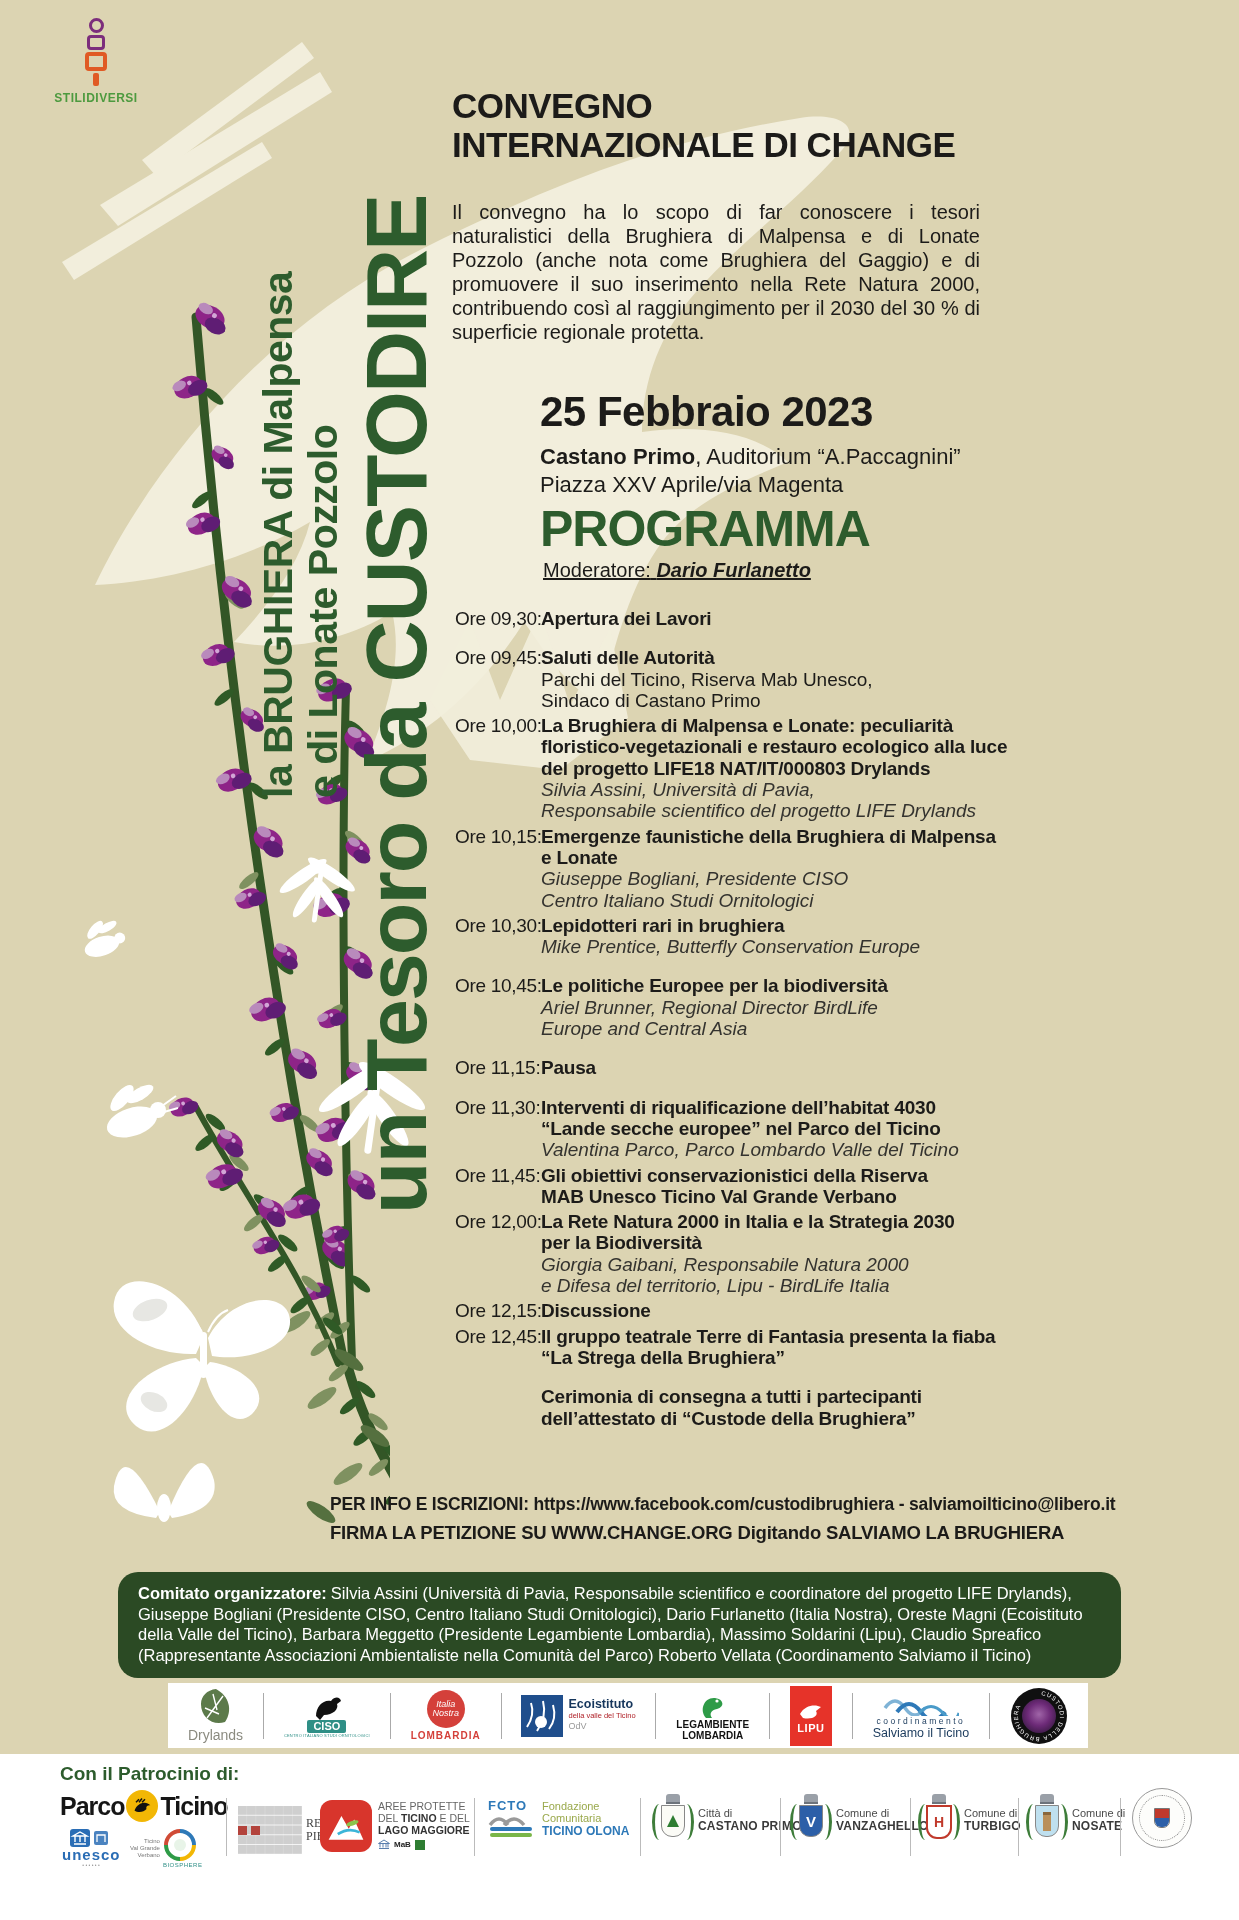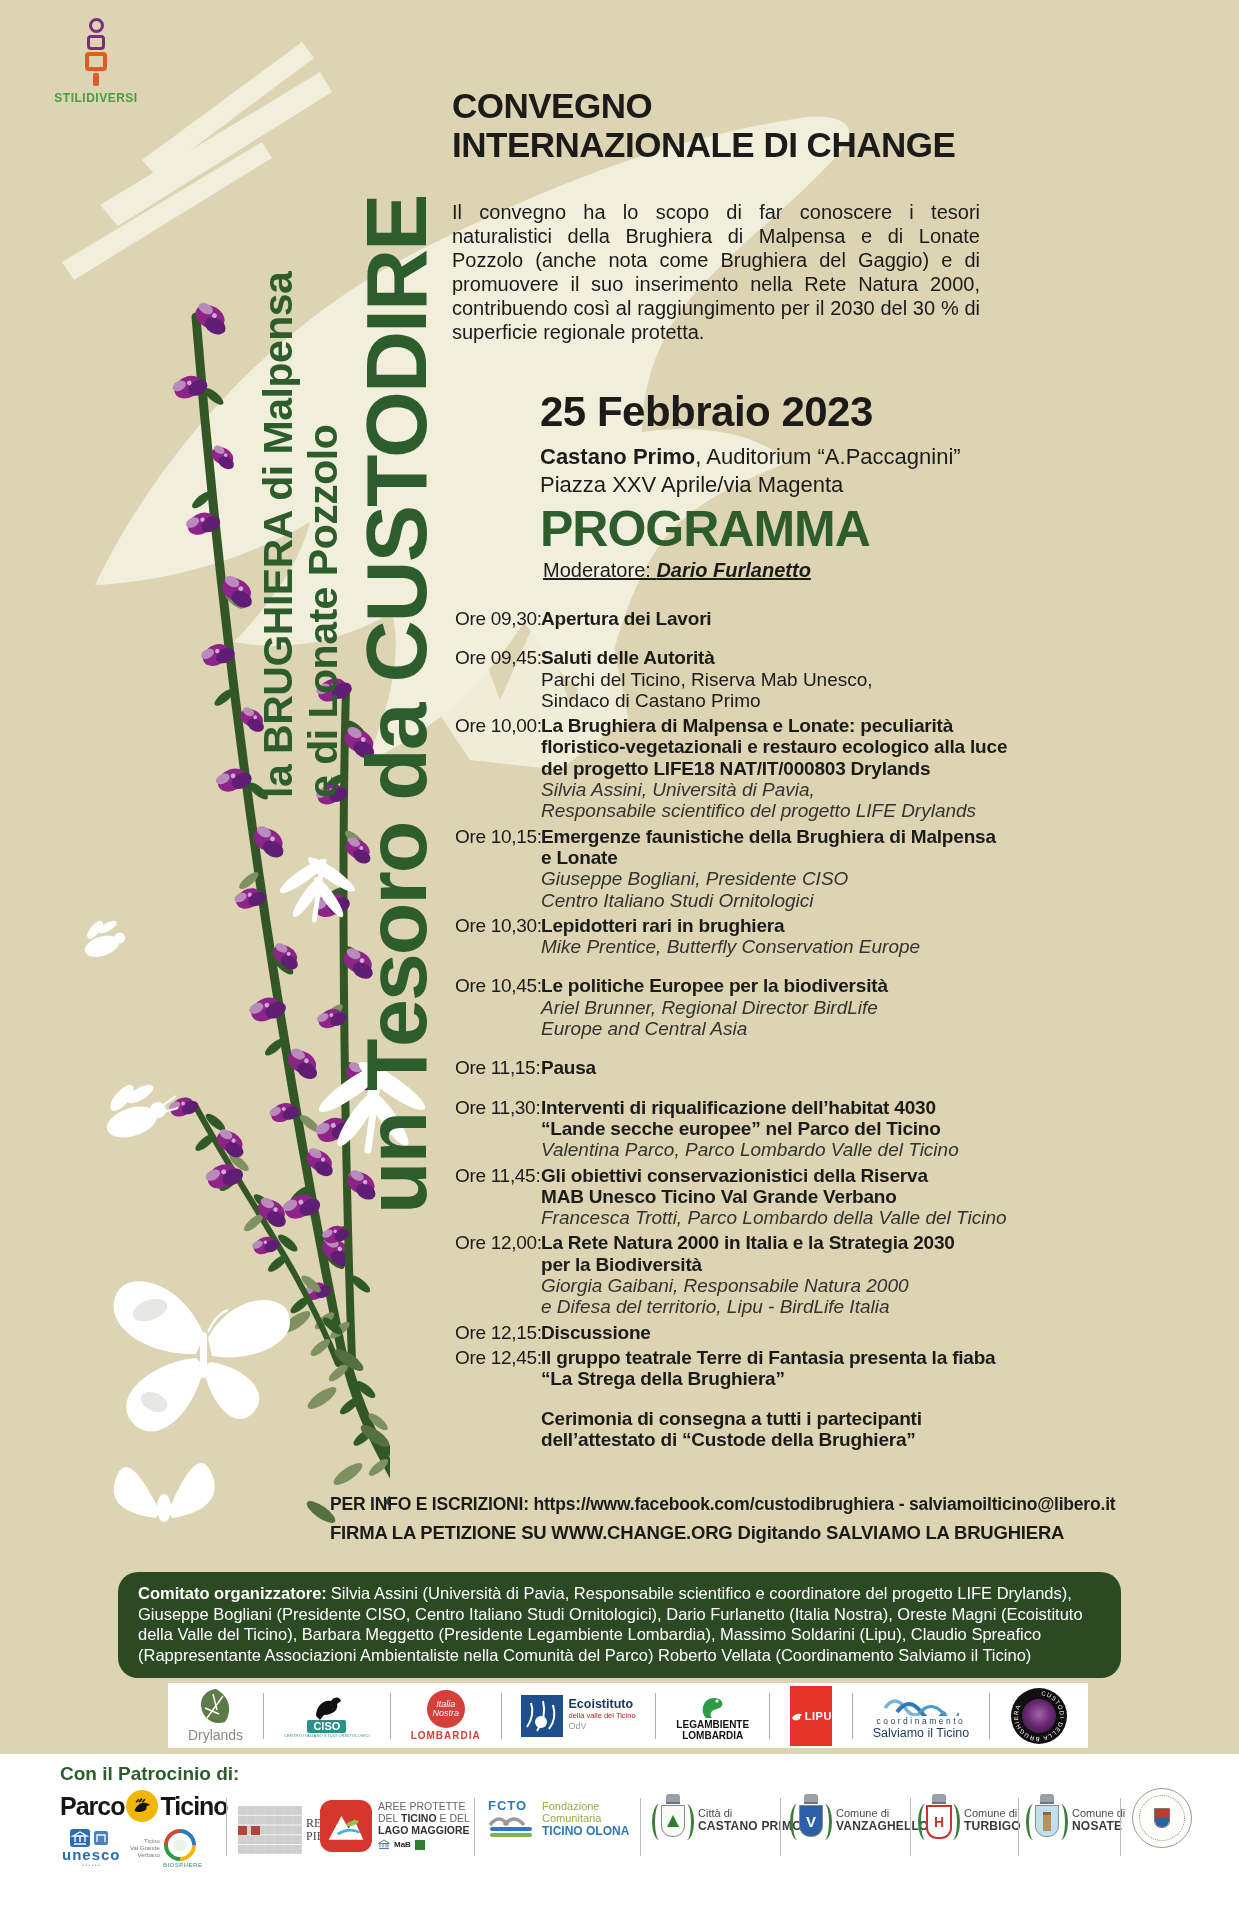--- a/index.html
+++ b/index.html
@@ -85,21 +85,21 @@
   .ciso-band{background:#2e8f86;color:#fff;font-size:11px;font-weight:700;padding:0 6px;border-radius:2px;line-height:13px;}
   .ciso-sub{font-size:4px;color:#2e8f86;letter-spacing:.2px;}
   .in-circle{width:38px;height:38px;border-radius:50%;background:var(--italia_nostra_red,#d4403a);color:#fff;display:flex;flex-direction:column;align-items:center;justify-content:center;font-size:9px;line-height:9px;font-style:italic;}
   .in-lomb{margin-top:2px;color:var(--italia_nostra_red,#d4403a);font-size:10px;font-weight:700;letter-spacing:1px;}
   .eco-cell{flex-direction:row;gap:5px;}
   .eco-txt{display:flex;flex-direction:column;line-height:11px;}
   .eco-txt b{font-size:12.5px;color:#16365c;}
   .eco-txt i{font-size:7.5px;color:#b0232a;font-style:normal;}
   .eco-txt .odv{font-size:9px;color:#9a9a9a;}
   .leg-t{font-size:10px;font-weight:700;line-height:10.5px;text-align:center;color:#111;}
-  .lipu-box{width:42px;height:66px;background:var(--lipu_red,#e63329);display:flex;flex-direction:row;align-items:center;justify-content:center;}
+  .lipu-box{width:42px;height:66px;background:var(--lipu_red,#e63329);display:flex;flex-direction:column;align-items:center;justify-content:center;}
   .lipu-box span{color:#fff;font-weight:700;font-size:11px;letter-spacing:.5px;}
   .coord-t1{font-size:8.5px;letter-spacing:2.5px;color:#1a3a5c;}
   .coord-t2{font-size:12.5px;color:#1a3a5c;}
 
   
   .bottom{position:absolute;left:0;top:1754px;width:1239px;height:166px;background:#fff;}
   .pat-label{position:absolute;left:60px;top:9px;font-size:19px;font-weight:700;color:var(--green,#2d5c2d);}
   .bsep{position:absolute;top:44px;width:1px;height:58px;background:#bbb;}
 
   .parco{position:absolute;left:60px;top:36px;display:flex;align-items:center;gap:2px;}
@@ -578,21 +578,20 @@
         <div class="sched-time">Ore 11,30:</div>
         <div class="sched-content">
           <div class="sched-title">Interventi di riqualificazione dell’habitat 4030<br>“Lande secche europee” nel Parco del Ticino</div>
           <div class="sched-speak">Valentina Parco, Parco Lombardo Valle del Ticino</div>
         </div>
       </div>
       <div class="sched-item">
         <div class="sched-time">Ore 11,45:</div>
         <div class="sched-content">
           <div class="sched-title">Gli obiettivi conservazionistici della Riserva<br>MAB Unesco Ticino Val Grande Verbano</div>
-          <div class="sched-speak">Francesca Trotti, Parco Lombardo della Valle del Ticino</div>
         </div>
       </div>
       <div class="sched-item">
         <div class="sched-time">Ore 12,00:</div>
         <div class="sched-content">
           <div class="sched-title">La Rete Natura 2000 in Italia e la Strategia 2030<br>per la Biodiversità</div>
           <div class="sched-speak">Giorgia Gaibani,  Responsabile Natura 2000<br>e Difesa del territorio, Lipu - BirdLife Italia</div>
         </div>
       </div>
       <div class="sched-item">

